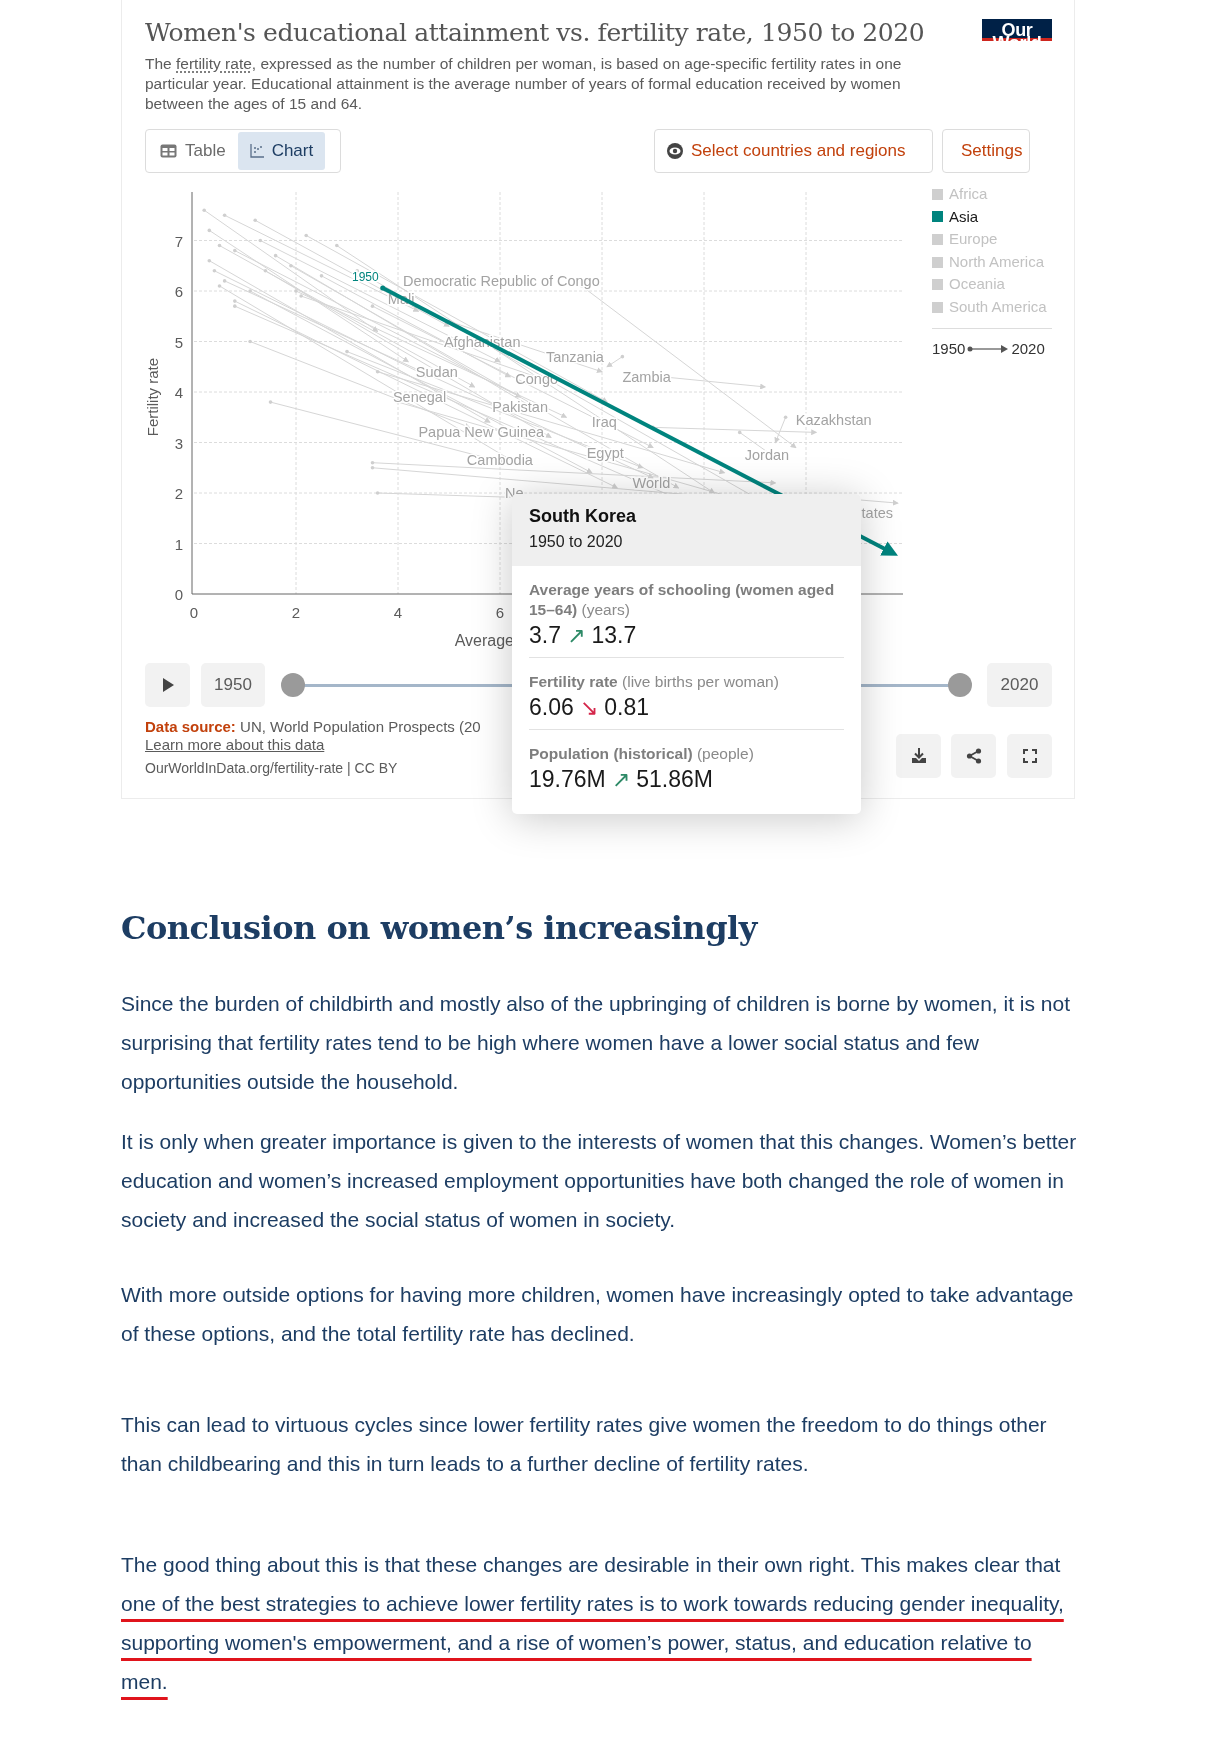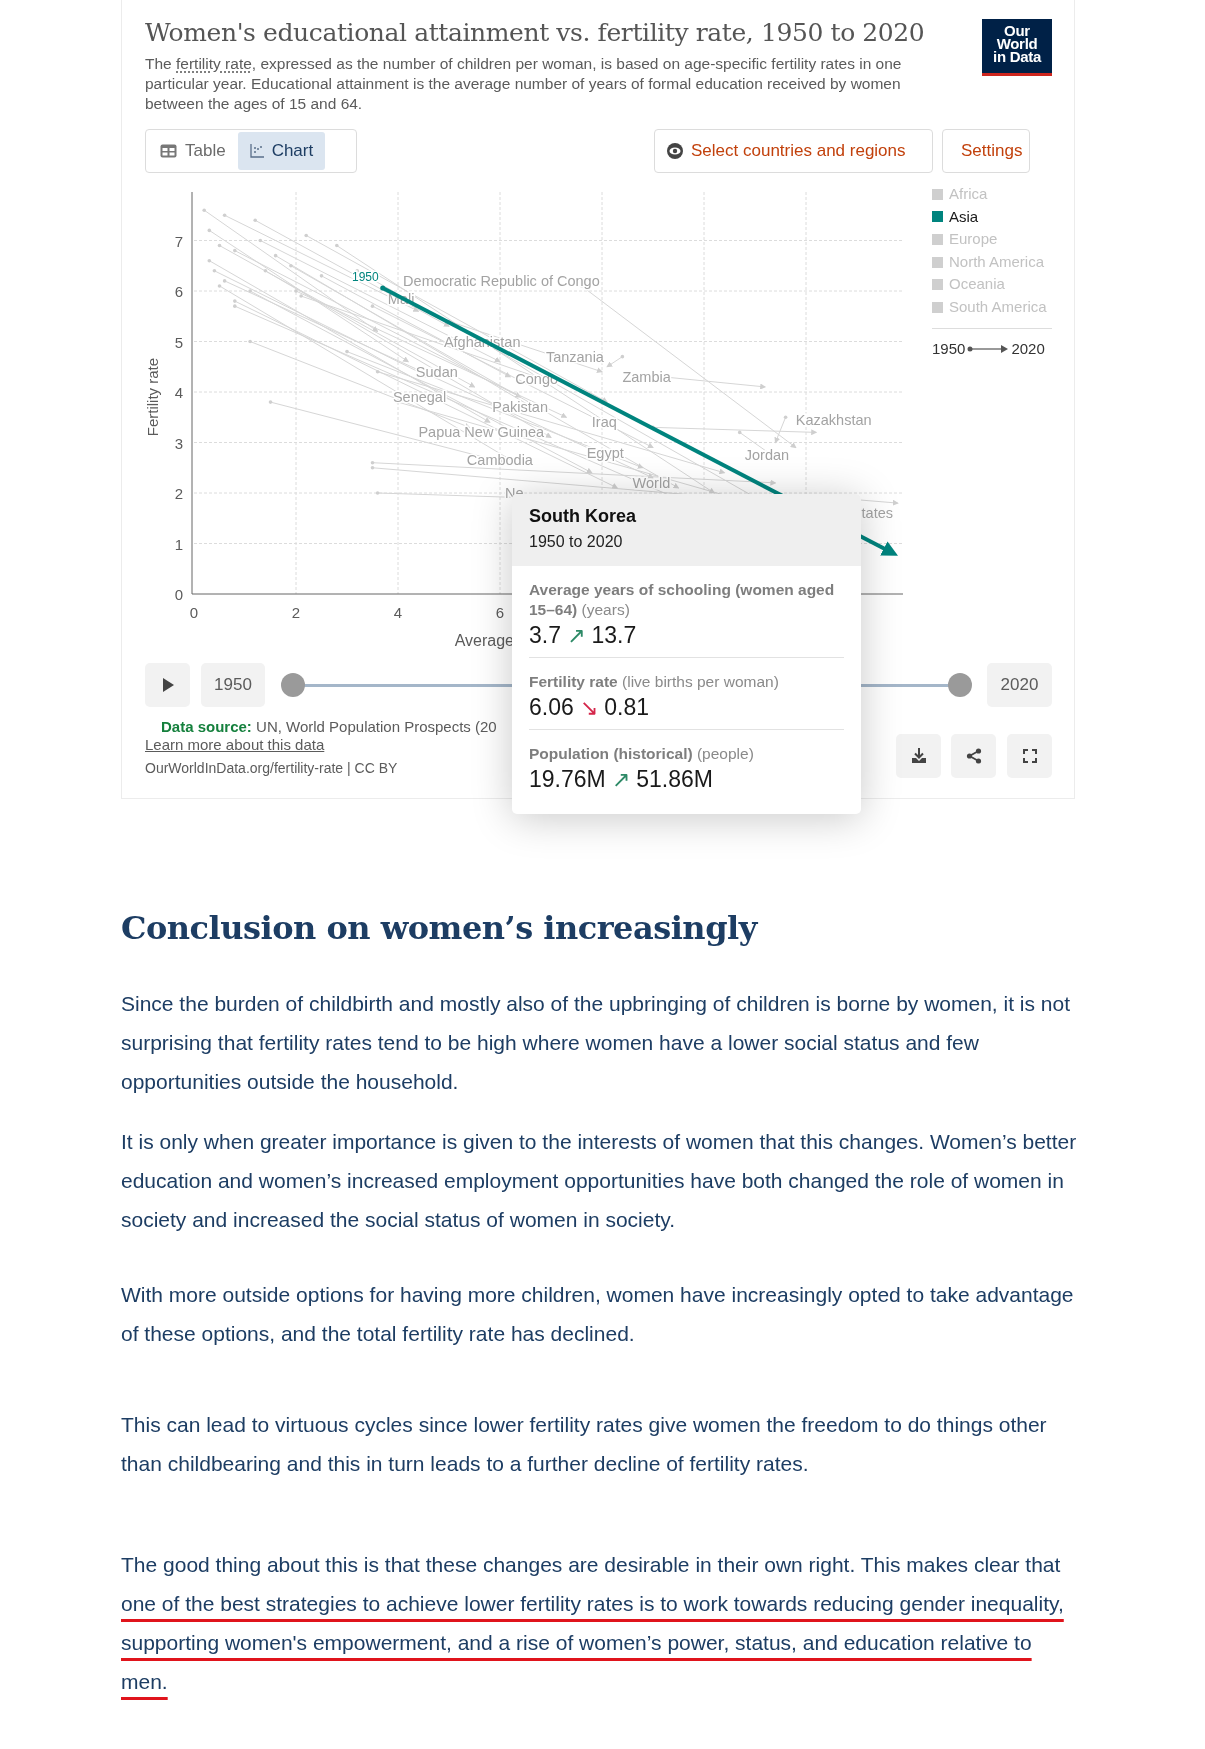--- a/index.html
+++ b/index.html
@@ -1,38 +1,38 @@
 <!DOCTYPE html>
 <html><head>
 <meta charset="utf-8">
 <style>
   html, body { margin: 0; padding: 0; background: #fff; }
   body { width: 1205px; height: 1749px; position: relative; overflow: hidden; font-family: "Liberation Sans", "DejaVu Sans", sans-serif; color: #5b5b5b; }
   .frame { position: absolute; left: 121px; top: 0; width: 954px; height: 799px; border: 1px solid #ececec; border-top: none; box-sizing: border-box; background: #fff; }
   .title { position: absolute; left: 145px; top: 18px; font-family: "DejaVu Serif", "Liberation Serif", serif; font-size: 25px; color: #555; letter-spacing: -0.4px; white-space: nowrap; }
   .subtitle { position: absolute; left: 145px; top: 54px; width: 790px; font-size: 15.5px; line-height: 20px; color: #5b5b5b; }
   .subtitle .link { text-decoration: underline dotted; text-underline-offset: 3px; }
-  .logo { position: absolute; left: 982px; top: 19px; width: 70px; height: 57px; background: #002147; color: #fff; font-size: 15px; line-height: 13px; text-align: center; font-weight: bold; box-sizing: border-box; padding-top: 5px; border-bottom: 3px solid #ce261e; letter-spacing: -0.3px; }
-  .tabs { position: absolute; left: 145px; top: 129px; height: 44px; width: 212px; border: 1px solid #dcdcdc; border-radius: 4px; box-sizing: border-box; display: flex; padding: 2px; }
+  .logo { position: absolute; left: 982px; top: 19px; width: 70px; height: 22px; background: #002147; color: #fff; font-size: 18px; line-height: 13px; text-align: center; font-weight: bold; box-sizing: border-box; padding-top: 5px; border-bottom: 3px solid #ce261e; letter-spacing: -0.3px; }
+  .tabs { position: absolute; left: 145px; top: 129px; height: 44px; width: 196px; border: 1px solid #dcdcdc; border-radius: 4px; box-sizing: border-box; display: flex; padding: 2px; }
   .tab { display: flex; align-items: center; gap: 8px; padding: 0 12px; font-size: 17px; color: #6b6b6b; border-radius: 3px; cursor: pointer; }
   .tab.active { background: #dbe5f0; color: #1d3d63; }
   .btn { position: absolute; height: 44px; border: 1px solid #dcdcdc; border-radius: 4px; box-sizing: border-box; display: flex; align-items: center; gap: 7px; padding: 0 11px; font-size: 17px; color: #c2410c; background: #fff; cursor: pointer; }
   .legend { position: absolute; left: 932px; top: 183px; font-size: 15px; line-height: 22.6px; }
   .legend .item { display: flex; align-items: center; gap: 6px; color: #c2c2c2; cursor: pointer; }
   .legend .item.on { color: #1a1a1a; }
   .legend .sw { width: 11px; height: 11px; background: #cfcfcf; display: inline-block; }
   .legend .item.on .sw { background: #00847e; }
   .leg-sep { position: absolute; left: 932px; top: 328px; width: 120px; border-top: 1px solid #ddd; }
   .leg-time { position: absolute; left: 932px; top: 340px; font-size: 15px; color: #333; display: flex; align-items: center; gap: 2px; }
   svg.plot { position: absolute; left: 0; top: 0; }
   .tl-btn { position: absolute; height: 44px; background: #f2f2f2; border-radius: 5px; display: flex; align-items: center; justify-content: center; font-size: 17px; color: #5b5b5b; cursor: pointer; }
   .tl-track { position: absolute; height: 3px; background: #a4b6c9; }
   .tl-knob { position: absolute; width: 24px; height: 24px; border-radius: 50%; background: #9a9a9a; cursor: grab; }
   .source { position: absolute; left: 145px; top: 718px; font-size: 15px; color: #5b5b5b; line-height: 18px; }
-  .source b { color: #15803d; margin-left: 16px; }
+  .source b { color: #c2410c; }
   .source .learn { text-decoration: underline; cursor: pointer; }
   .footer-url { position: absolute; left: 145px; top: 760px; font-size: 14px; color: #5b5b5b; }
   .action { position: absolute; top: 734px; width: 45px; height: 44px; background: #f2f2f2; border-radius: 5px; display: flex; align-items: center; justify-content: center; cursor: pointer; }
   .tooltip { position: absolute; left: 512px; top: 494px; width: 349px; height: 320px; background: #fff; border-radius: 5px; box-shadow: 0 4px 40px rgba(0,0,0,0.22); overflow: hidden; }
   .tt-head { background: #efefef; height: 72px; padding: 12px 17px 0; box-sizing: border-box; }
   .tt-name { font-size: 18px; font-weight: bold; color: #111; }
   .tt-range { font-size: 16px; color: #222; margin-top: 6px; }
   .tt-body { padding: 0 17px; }
   .tt-row { padding: 14px 0 8px; border-bottom: 1px solid #e2e2e2; }
   .tt-row:last-child { border-bottom: none; }

